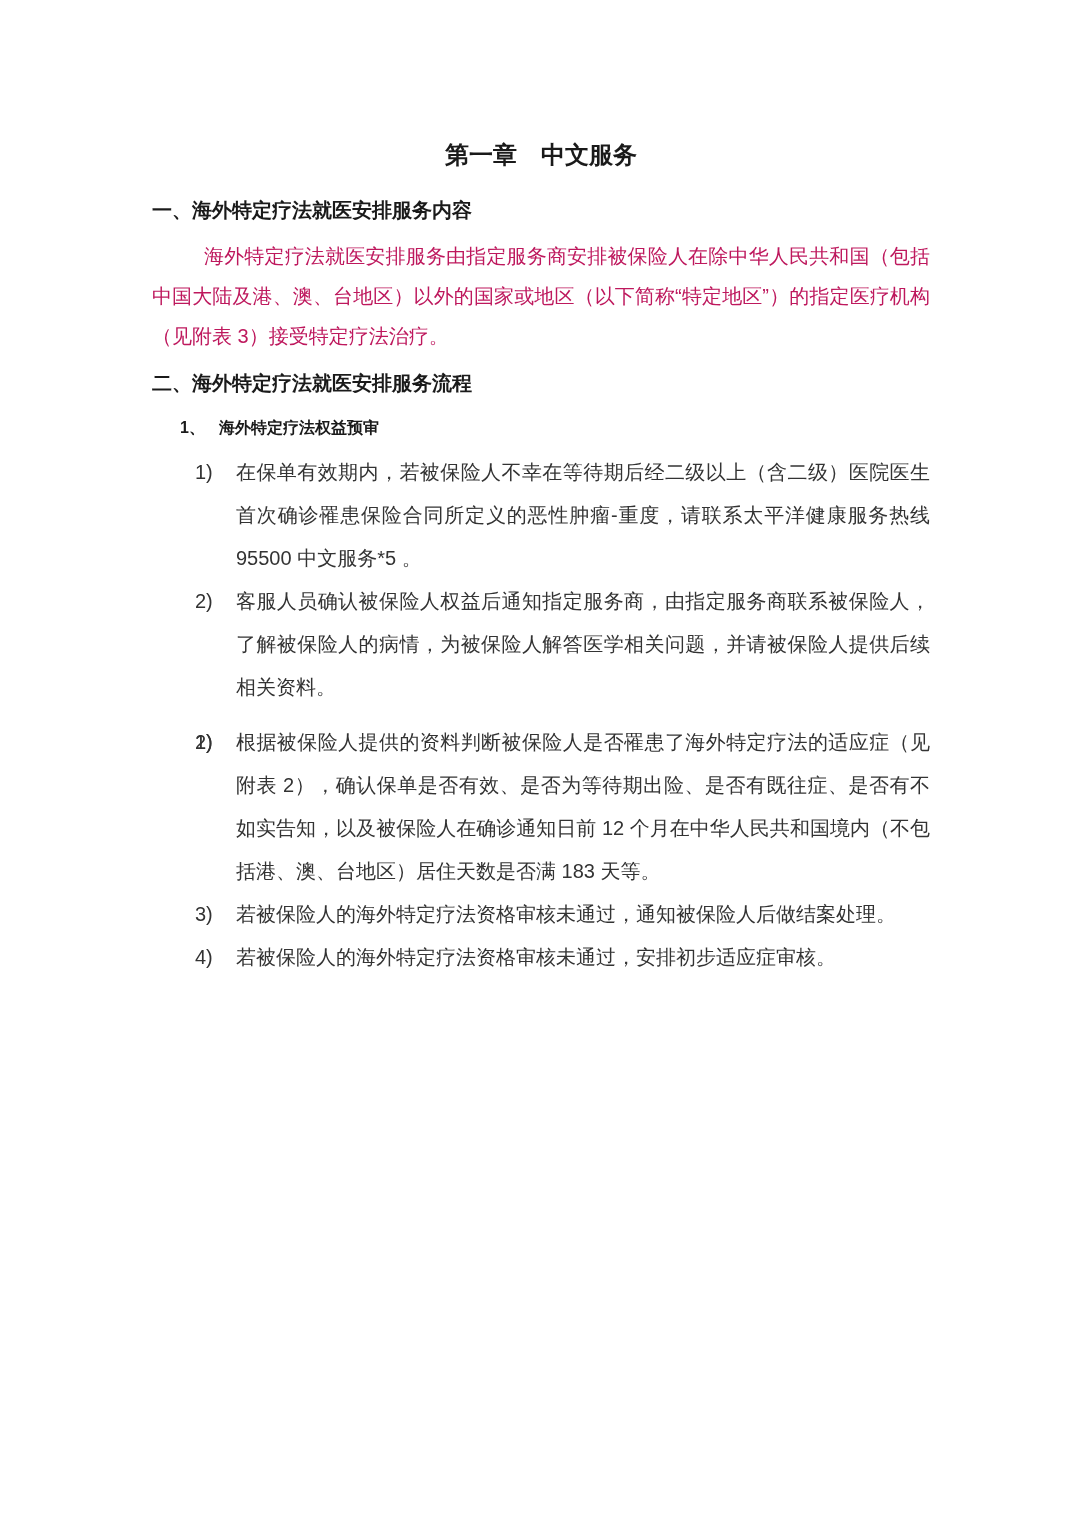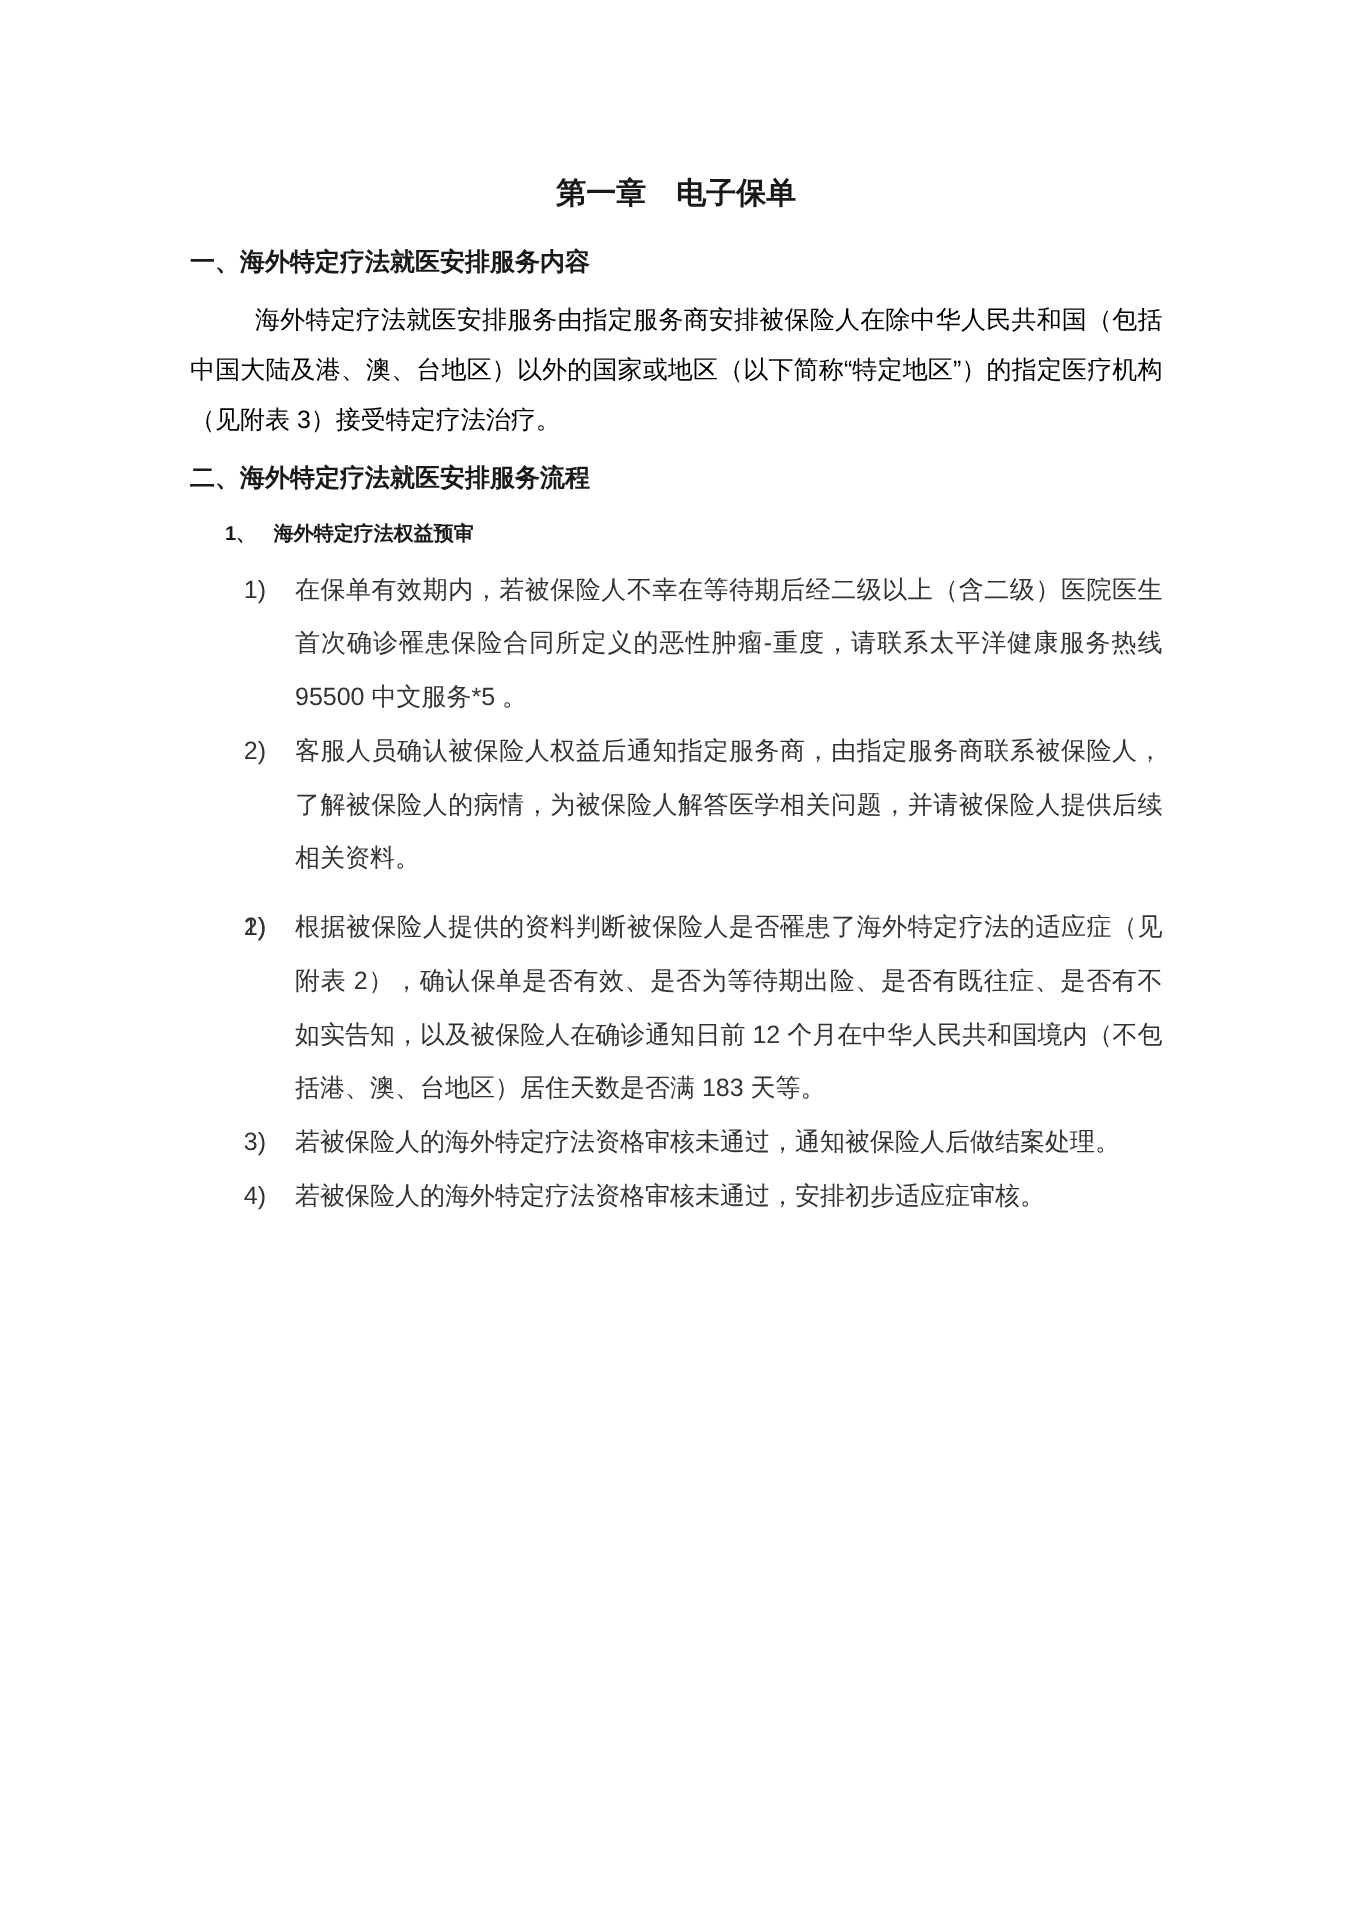--- a/index.html
+++ b/index.html
@@ -37,21 +37,21 @@
     line-height: 26px;
   }
   .sec-heading.content-sec { margin-top: 27px; }
   .sec-heading.process-sec { margin-top: 14px; }
   .body-paragraph {
     margin-top: 13px;
     font-size: 20px;
     line-height: 40px;
     text-align: justify;
     text-indent: 52px;
-    color: #000000;
+    color: #be185d;
   }
   .sub-heading {
     padding-left: 28px;
     font-size: 16px;
     font-weight: bold;
     color: #1a1a1a;
     line-height: 26px;
   }
   .sub-heading.first { margin-top: 19px; }
   .sub-heading.second { margin-top: 43px; }
@@ -74,21 +74,21 @@
     left: 43px;
     top: 0;
   }
 </style>
 </head>
 <body>
 
 <div class="page">
   <div class="content">
 
-    <div class="chapter-title">第一章　电子保单</div>
+    <div class="chapter-title">第一章　中文服务</div>
 
 
     <div class="sec-heading content-sec">一、海外特定疗法就医安排服务内容</div>
 
     <div class="body-paragraph">海外特定疗法就医安排服务由指定服务商安排被保险人在除中华人民共和国（包括中国大陆及港、澳、台地区）以外的国家或地区（以下简称“特定地区”）的指定医疗机构（见附表 3）接受特定疗法治疗。</div>
 
     <div class="sec-heading process-sec">二、海外特定疗法就医安排服务流程</div>
 
     <div class="sub-heading first">
       <span class="sub-num">1、</span><span>海外特定疗法权益预审</span>

